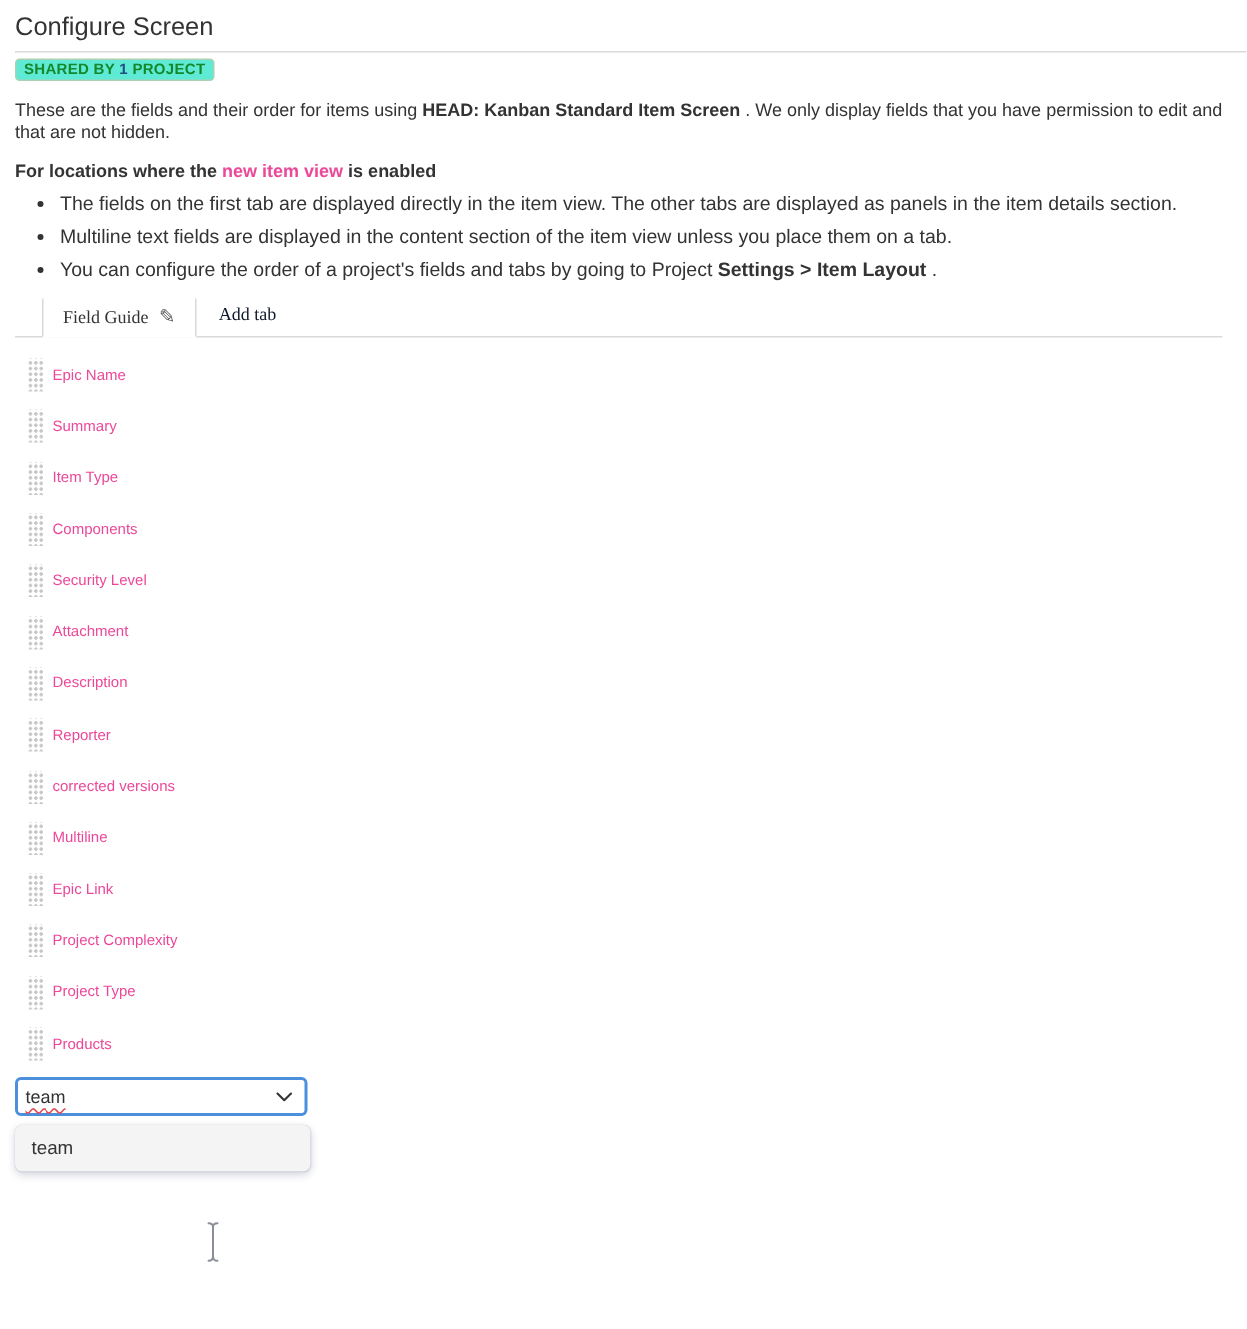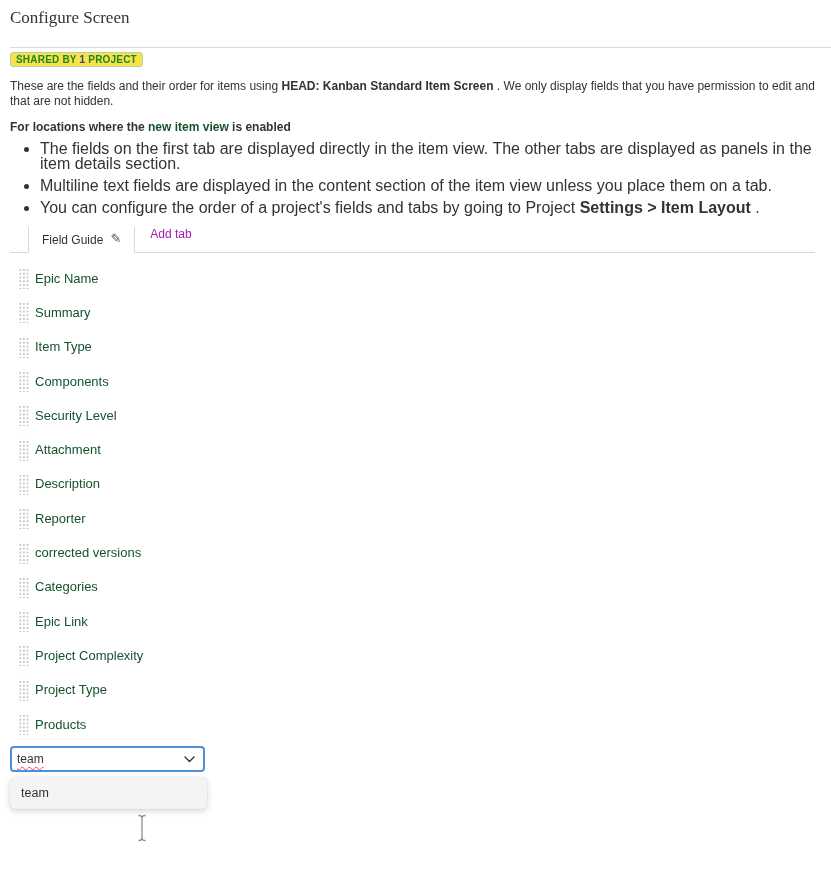--- a/index.html
+++ b/index.html
@@ -5,60 +5,60 @@
   * { margin:0; padding:0; box-sizing:border-box; }
   html,body { background:#fff; }
   body {
     width:831px; height:886px; overflow:hidden; position:relative;
     font-family:"Liberation Sans", sans-serif; color:#333;
   }
   .page { padding-left:10px; padding-right:0; position:relative; height:100%; }
 
   .h1 { font-size:20px; font-weight:700; color:#2b2b2b; margin-top:3px; line-height:24px; }
 
-  .h2wrap { margin-top:9px; border-bottom:1px solid #d9d9d9; padding-bottom:21px; margin-right:0;font-family:Liberation Serif, serif; }
+  .h2wrap { margin-top:9px; border-bottom:1px solid #d9d9d9; padding-bottom:8px; margin-right:0; }
   .h2 { font-size:17px; font-weight:400; color:#333; line-height:17px; }
 
   .badge {
     display:inline-block; margin-top:4px; border:1px solid #abd2b2; border-radius:3px;
-    padding:1px 5px 1px 5px; font-size:10px; font-weight:700; color:#14892c; background:#fde047;
+    padding:1px 5px 1px 5px; font-size:10px; font-weight:700; color:#14892c; background:#5eead4;
     letter-spacing:.2px; cursor:pointer;
   }
   .badge .count { color:#205081; }
 
   .para { font-size:12px; line-height:15px; margin-top:12px; color:#333; }
   .para b { font-weight:700; }
   .para.bold { font-weight:700; margin-top:11px; }
-  a.link { color:#14532d; text-decoration:none; font-weight:700; cursor:pointer; }
+  a.link { color:#ec4899; text-decoration:none; font-weight:700; cursor:pointer; }
 
   ul.notes { margin-top:6px; padding-left:30px; list-style:disc; }
-  ul.notes li { font-size:16px; line-height:15px; margin-bottom:7px; color:#333; }
+  ul.notes li { font-size:13px; line-height:15px; margin-bottom:7px; color:#333; }
   ul.notes li:last-child { margin-bottom:12px; }
 
   .tabstrip {
     margin-top:3px; height:26px; border-bottom:1px solid #d9d9d9;
-    display:flex; align-items:flex-start; padding-left:18px; margin-right:16px;
+    display:flex; align-items:center; padding-left:18px; margin-right:16px;font-family:Liberation Serif, serif;
   }
   .tab {
     height:26px; margin-bottom:-1px; background:#fff;
     border-left:1px solid #d9d9d9; border-right:1px solid #d9d9d9; border-bottom:1px solid #fff;
     display:flex; align-items:center; gap:7px; padding:0 13px; cursor:pointer;
   }
   .tab-label { font-size:12px; color:#333; }
   .pencil { font-size:13px; color:#555; line-height:1; transform:translateY(-1px); cursor:pointer; }
-  .addtab { margin-left:15px; margin-bottom:5px; font-size:12px; color:#a21caf; cursor:pointer; text-decoration:none; }
+  .addtab { margin-left:15px; margin-bottom:5px; font-size:12px; color:#0f172a; cursor:pointer; text-decoration:none; }
 
   .field-list { margin-top:8px; }
   .field-row { height:34.3px; display:flex; align-items:center; padding-left:8px; }
   .grip {
     width:11px; height:22px; margin-right:6px; flex:0 0 auto; cursor:grab;
     background-image:radial-gradient(circle, #c7c7c7 1px, transparent 1.3px);
     background-size:3.6px 3.8px; background-position:0.5px 1px;
   }
-  .field-label { font-size:13px; color:#14532d; }
+  .field-label { font-size:10px; color:#ec4899; }
 
   .combo {
     margin-top:5px; width:195px; height:26px; border:2px solid #4c8fdd; border-radius:4px;
     background:#fff; display:flex; align-items:center; padding:0 8px 0 5px; cursor:text;
   }
   .combo-text {
     font-size:12px; color:#333; flex:1 1 auto;
     text-decoration:underline; text-decoration-style:wavy; text-decoration-color:#e5484d;
     text-decoration-thickness:1px; text-underline-offset:3px;
   }
@@ -146,21 +146,21 @@
 
   <div class="field-row">
     <span class="grip"></span>
     <span class="field-label">corrected versions</span>
   </div>
 
 
 
   <div class="field-row">
     <span class="grip"></span>
-    <span class="field-label">Categories</span>
+    <span class="field-label">Multiline</span>
   </div>
 
   <div class="field-row">
     <span class="grip"></span>
     <span class="field-label">Epic Link</span>
   </div>
 
   <div class="field-row">
     <span class="grip"></span>
     <span class="field-label">Project Complexity</span>

